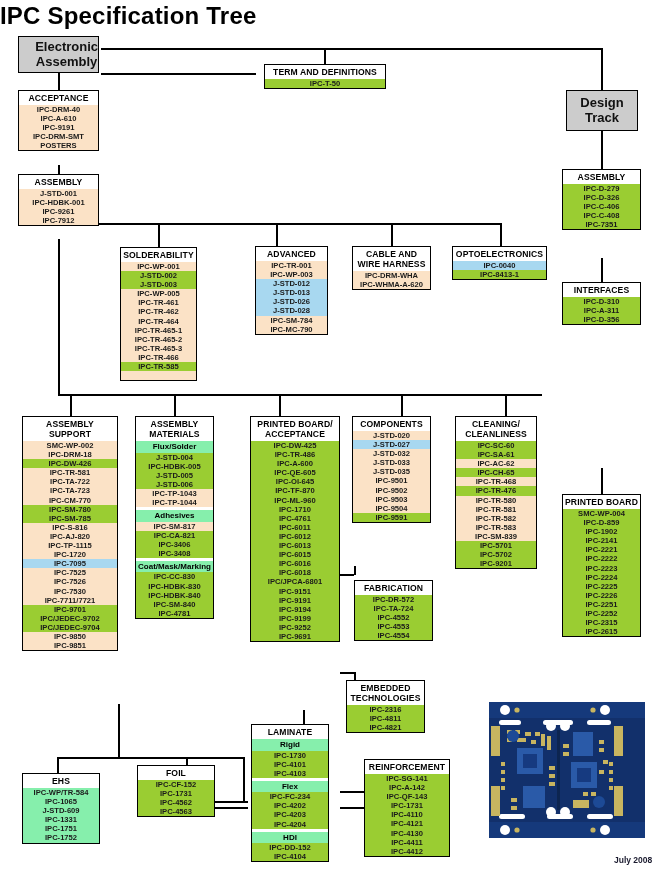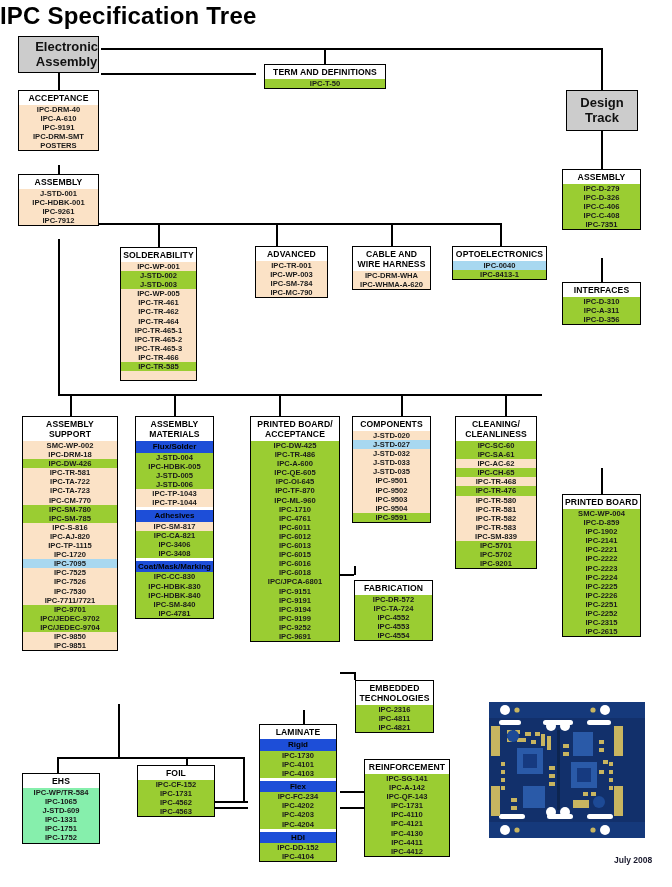--- a/index.html
+++ b/index.html
@@ -12,21 +12,21 @@
     font-size:24px;font-weight:bold;letter-spacing:.2px;color:#000;
   }
 
   
   .node{position:absolute;box-sizing:border-box;border:1.6px solid #000;
         background:#ffffff;}
   .node .hdr{font-size:8.6px;font-weight:bold;text-align:center;
         line-height:10px;padding:2px 1px 2px 1px;color:#000;
         letter-spacing:.1px;background:#ffffff;}
   .node .sub{font-size:8px;font-weight:bold;text-align:center;
-        line-height:9.5px;padding:1px 0 1px 0;background:#1d4ed8;color:#000;}
+        line-height:9.5px;padding:1px 0 1px 0;background:#86efac;color:#000;}
   .node .grp{display:block;}
   .node .it{font-size:7.6px;text-align:center;line-height:9.1px;
         font-weight:bold;color:#1a1a1a;white-space:nowrap;}
   .node .pad{height:3px;background:#ffffff;}
 
   
   .c-green{background:#9acd32;}
   .c-peach{background:#fbe2c6;}
   .c-blue{background:#a8d8f0;}
   .c-pink{background:#86efac;}
@@ -183,20 +183,26 @@
       <div class="it">&nbsp;</div>
     </div>
   </div>
 <div class="node" style="left:240px;top:246px;width:73px;margin-left:15px;">
     <div class="hdr">
       <div>ADVANCED</div>
     </div>
     <div class="grp c-peach">
       <div class="it">IPC-TR-001</div>
       <div class="it">IPC-WP-003</div>
+    </div>
+    <div class="grp c-blue">
+      <div class="it">J-STD-012</div>
+      <div class="it">J-STD-013</div>
+      <div class="it">J-STD-026</div>
+      <div class="it">J-STD-028</div>
     </div>
     <div class="grp c-peach">
       <div class="it">IPC-SM-784</div>
       <div class="it">IPC-MC-790</div>
     </div>
   </div>
 <div class="node" style="left:352px;top:246px;width:79px;">
     <div class="hdr">
       <div>CABLE AND</div>
       <div>WIRE HARNESS</div>
@@ -435,32 +441,32 @@
       <div>FABRICATION</div>
     </div>
     <div class="grp c-green">
       <div class="it">IPC-DR-572</div>
       <div class="it">IPC-TA-724</div>
       <div class="it">IPC-4552</div>
       <div class="it">IPC-4553</div>
       <div class="it">IPC-4554</div>
     </div>
   </div>
-<div class="node" style="left:355px;top:680px;width:79px;">
+<div class="node" style="left:346px;top:680px;width:79px;">
     <div class="hdr">
       <div>EMBEDDED</div>
       <div>TECHNOLOGIES</div>
     </div>
     <div class="grp c-green">
       <div class="it">IPC-2316</div>
       <div class="it">IPC-4811</div>
       <div class="it">IPC-4821</div>
     </div>
   </div>
-<div class="node" style="left:259px;top:724px;width:78px;">
+<div class="node" style="left:251px;top:724px;width:78px;">
     <div class="hdr">
       <div>LAMINATE</div>
     </div>
     <div class="sub">Rigid</div>
     <div class="grp c-green">
       <div class="it">IPC-1730</div>
       <div class="it">IPC-4101</div>
       <div class="it">IPC-4103</div>
     </div>
     <div class="pad"></div>

